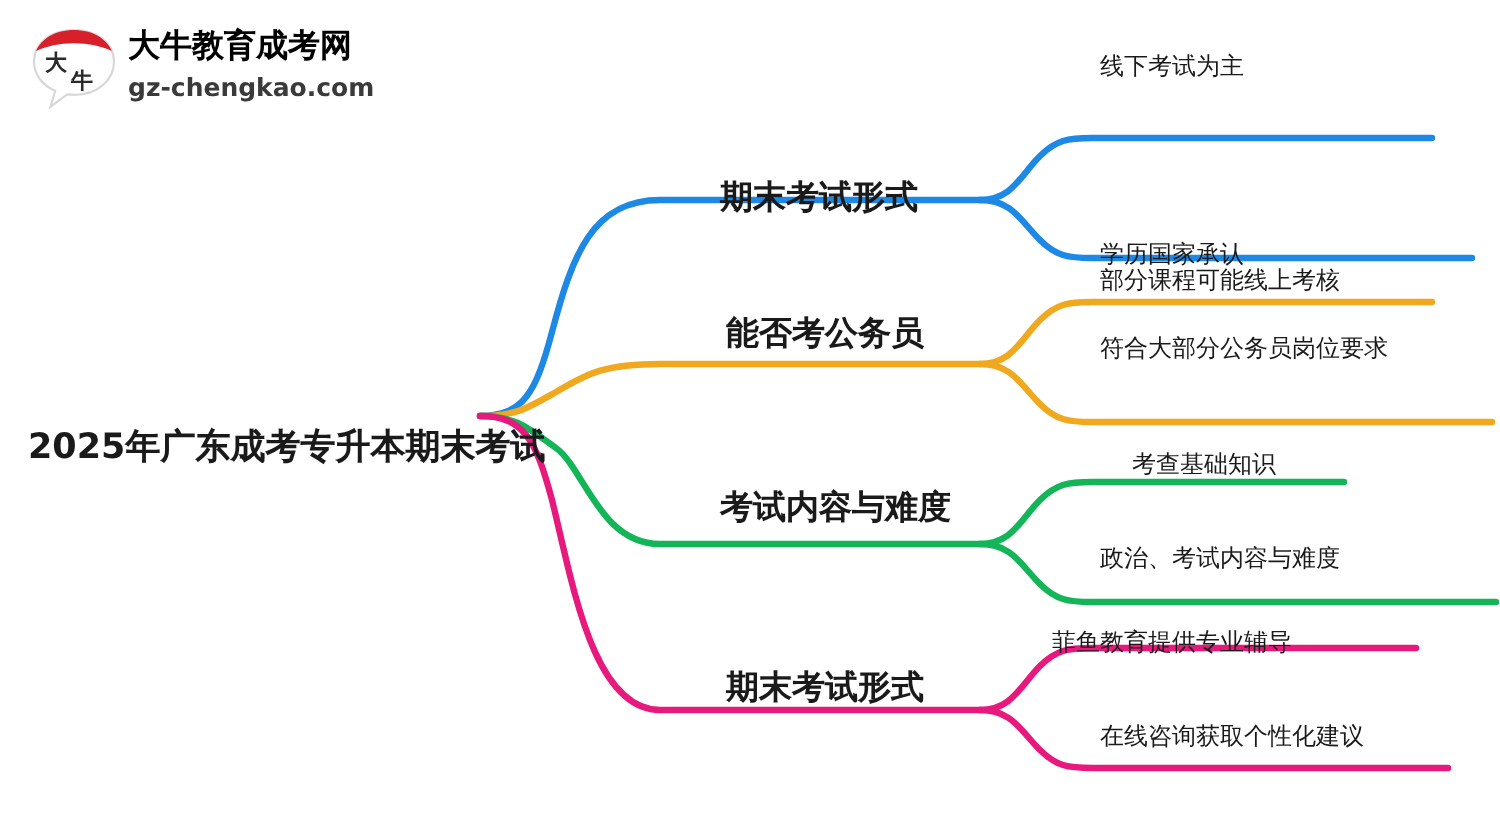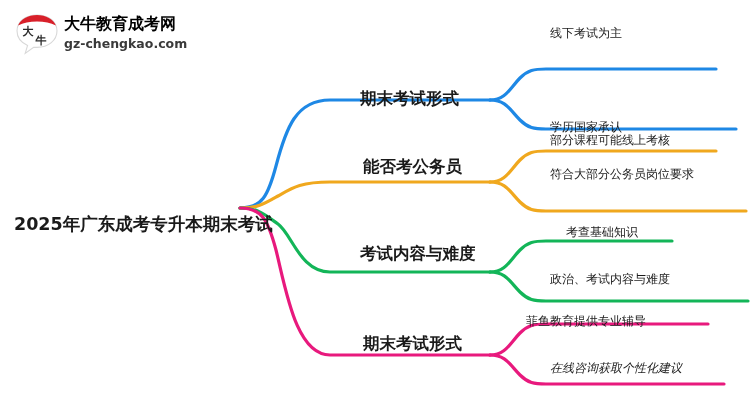--- a/index.html
+++ b/index.html
@@ -143,15 +143,15 @@
   <div class="branch-label" style="left:363px; top:156px;">能否考公务员</div>
   <div class="leaf-label" style="left:550px; top:116px;">学历国家承认</div>
   <div class="leaf-label" style="left:550px; top:163px;">符合大部分公务员岗位要求</div>
 
   <div class="branch-label" style="left:360px; top:243px;">考试内容与难度</div>
   <div class="leaf-label" style="left:566px; top:221px;">考查基础知识</div>
   <div class="leaf-label" style="left:550px; top:268px;">政治、考试内容与难度</div>
 
   <div class="branch-label" style="left:363px; top:333px;">期末考试形式</div>
   <div class="leaf-label" style="left:526px; top:310px;">菲鱼教育提供专业辅导</div>
-  <div class="leaf-label" style="left:550px; top:357px;font-style:italic;">在线咨询获取个性化建议</div>
+  <div class="leaf-label" style="left:550px; top:357px;">在线咨询获取个性化建议</div>
 
 </div>
 
 </body></html>

